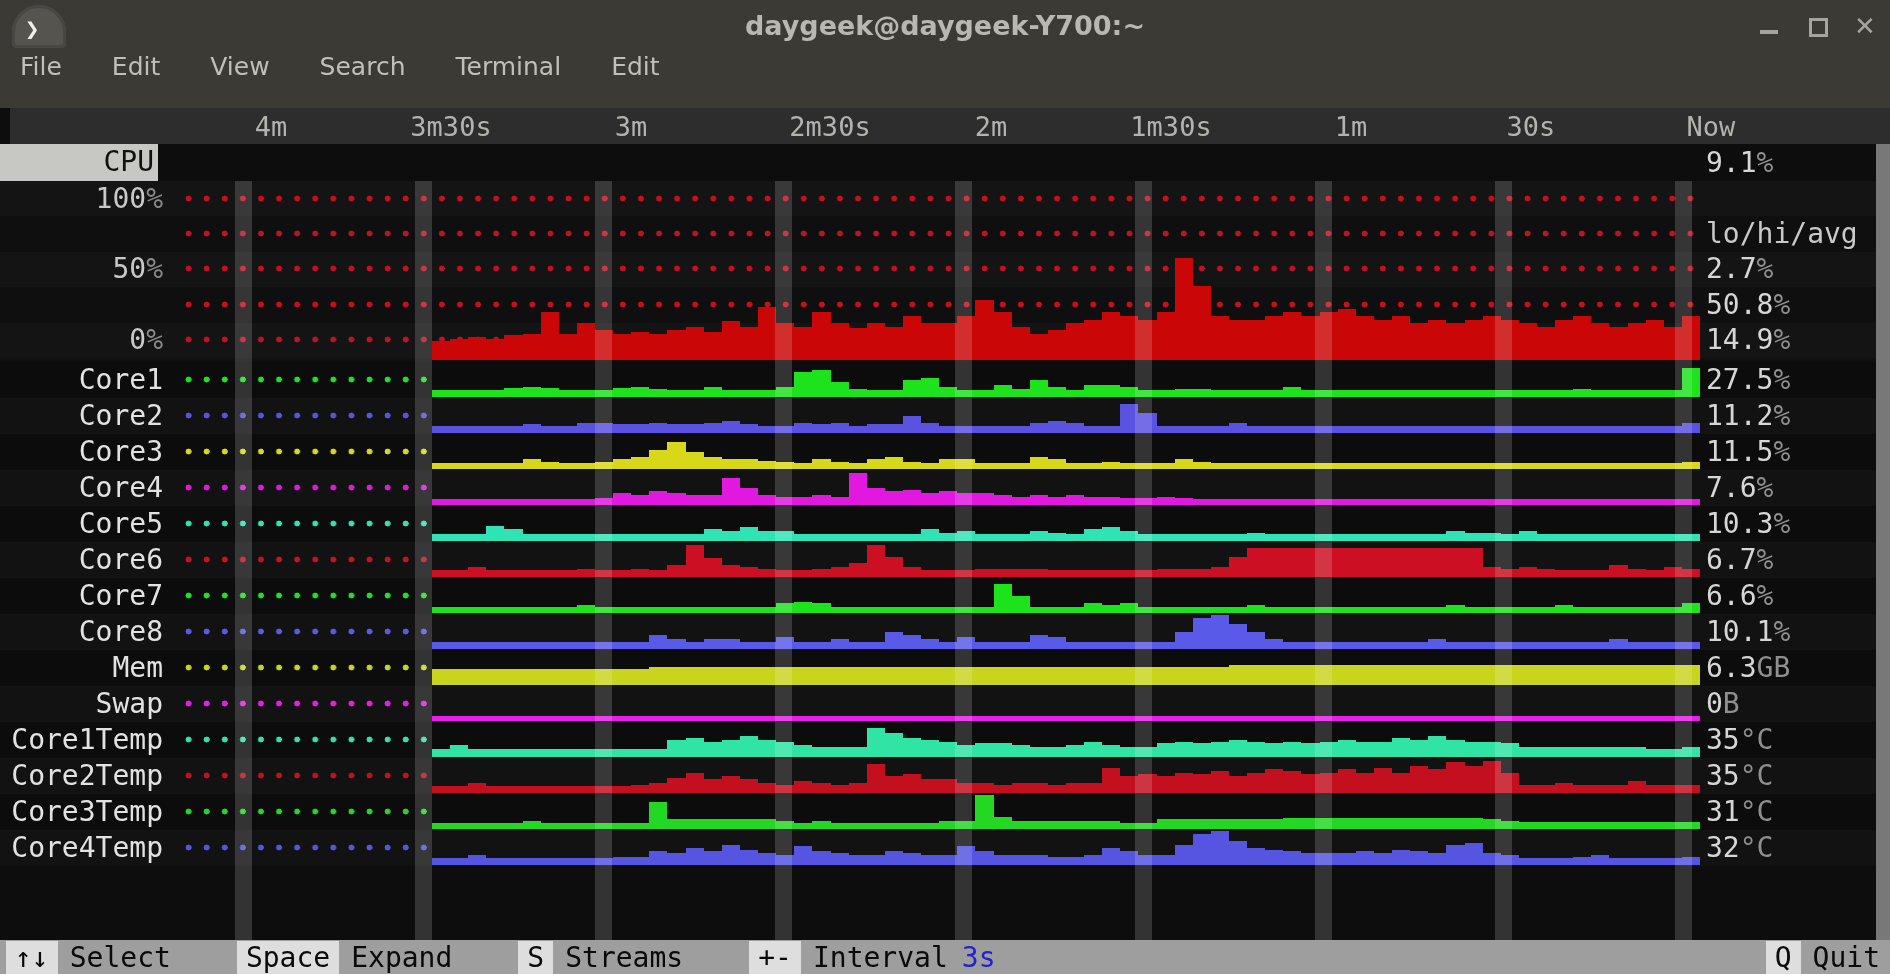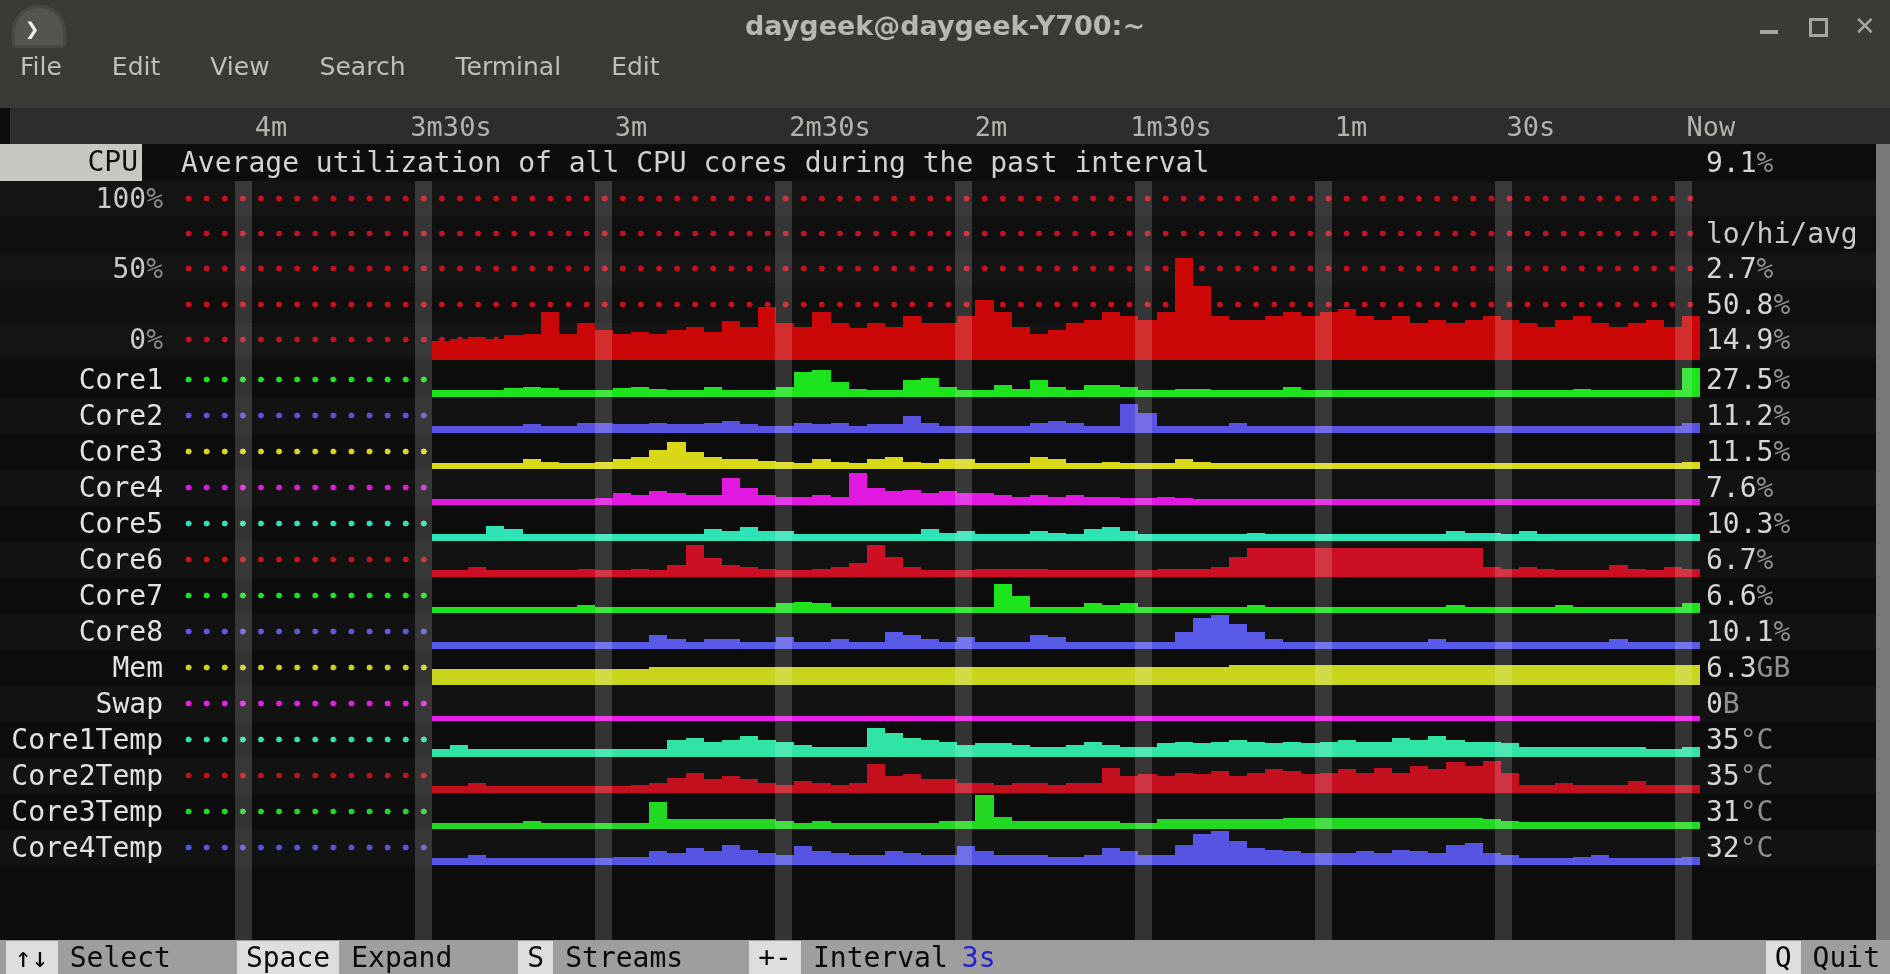--- a/index.html
+++ b/index.html
@@ -21,21 +21,21 @@
            display:flex;align-items:flex-start;padding-left:20px;gap:50px;box-sizing:border-box;
            font-family:"DejaVu Sans",sans-serif;font-size:25px;color:#c0bfba;}
   .menu-item{cursor:default;}
   
   .time-axis{position:absolute;left:0;top:108px;width:100%;height:36px;background:#2d2d2d;margin-left:10px;}
   .tick{position:absolute;top:3px;transform:translateX(-50%);color:#b3b3ae;font-size:27px;}
   .bands{position:absolute;left:0;top:181px;width:1890px;height:759px;pointer-events:none;z-index:6;}
   .band{position:absolute;top:0;width:17px;height:100%;background:rgba(255,255,255,0.16);}
   
   .cpu-row{position:absolute;left:0;top:144px;width:100%;height:37px;background:#0d0d0d;}
-  .cpu-row .sel{position:absolute;left:0;top:0;width:142px;height:100%;background:#c7c7c3;
+  .cpu-row .sel{position:absolute;left:0;top:0;width:158px;height:100%;background:#c7c7c3;
                 color:#111;text-align:right;box-sizing:border-box;padding-right:4px;font-size:28px;line-height:36px;}
   .cpu-row .desc{position:absolute;left:181px;top:0;color:#d2d2d2;font-size:28px;line-height:37px;white-space:pre;}
   .valtxt{font-size:28px;color:#d6d6d6;}
   .valtxt .unit{color:#8f8f8f;}
   .cpu-cur{position:absolute;left:1706px;top:0;line-height:37px;}
   
   .cpu-section{position:absolute;left:0;top:181px;width:100%;height:181px;
                background:repeating-linear-gradient(180deg,#141414 0 35px,#0f0f0f 35px 71px);}
   .axis-label{position:absolute;width:163px;text-align:right;transform:translateY(-50%);
               font-size:28px;color:#c9c9c9;}
@@ -101,21 +101,20 @@
       <span class="tick" style="left: 820px;">2m30s</span>
       <span class="tick" style="left: 981px;">2m</span>
       <span class="tick" style="left: 1161px;">1m30s</span>
       <span class="tick" style="left: 1341px;">1m</span>
       <span class="tick" style="left: 1521px;">30s</span>
       <span class="tick" style="left: 1701px;">Now</span>
     </div>
 
   <div class="cpu-row">
     <div class="sel">CPU</div>
-    <div class="desc">Average utilization of all CPU cores during the past interval</div>
     <div class="cpu-cur valtxt"><span>9.1</span><span class="unit">%</span></div>
   </div>
 
   <div class="cpu-section">
     <div class="axis-label" style="top:17px"><span>100</span><span class="unit">%</span></div>
     <div class="axis-label" style="top:87px"><span>50</span><span class="unit">%</span></div>
     <div class="axis-label" style="top:158px"><span>0</span><span class="unit">%</span></div>
     <div>
         <div class="dots" style="left: 185px; width: 1515px; top: 14px; --c: #c5101f;"></div>
         <div class="dots" style="left: 185px; width: 1515px; top: 49px; --c: #c5101f;"></div>

